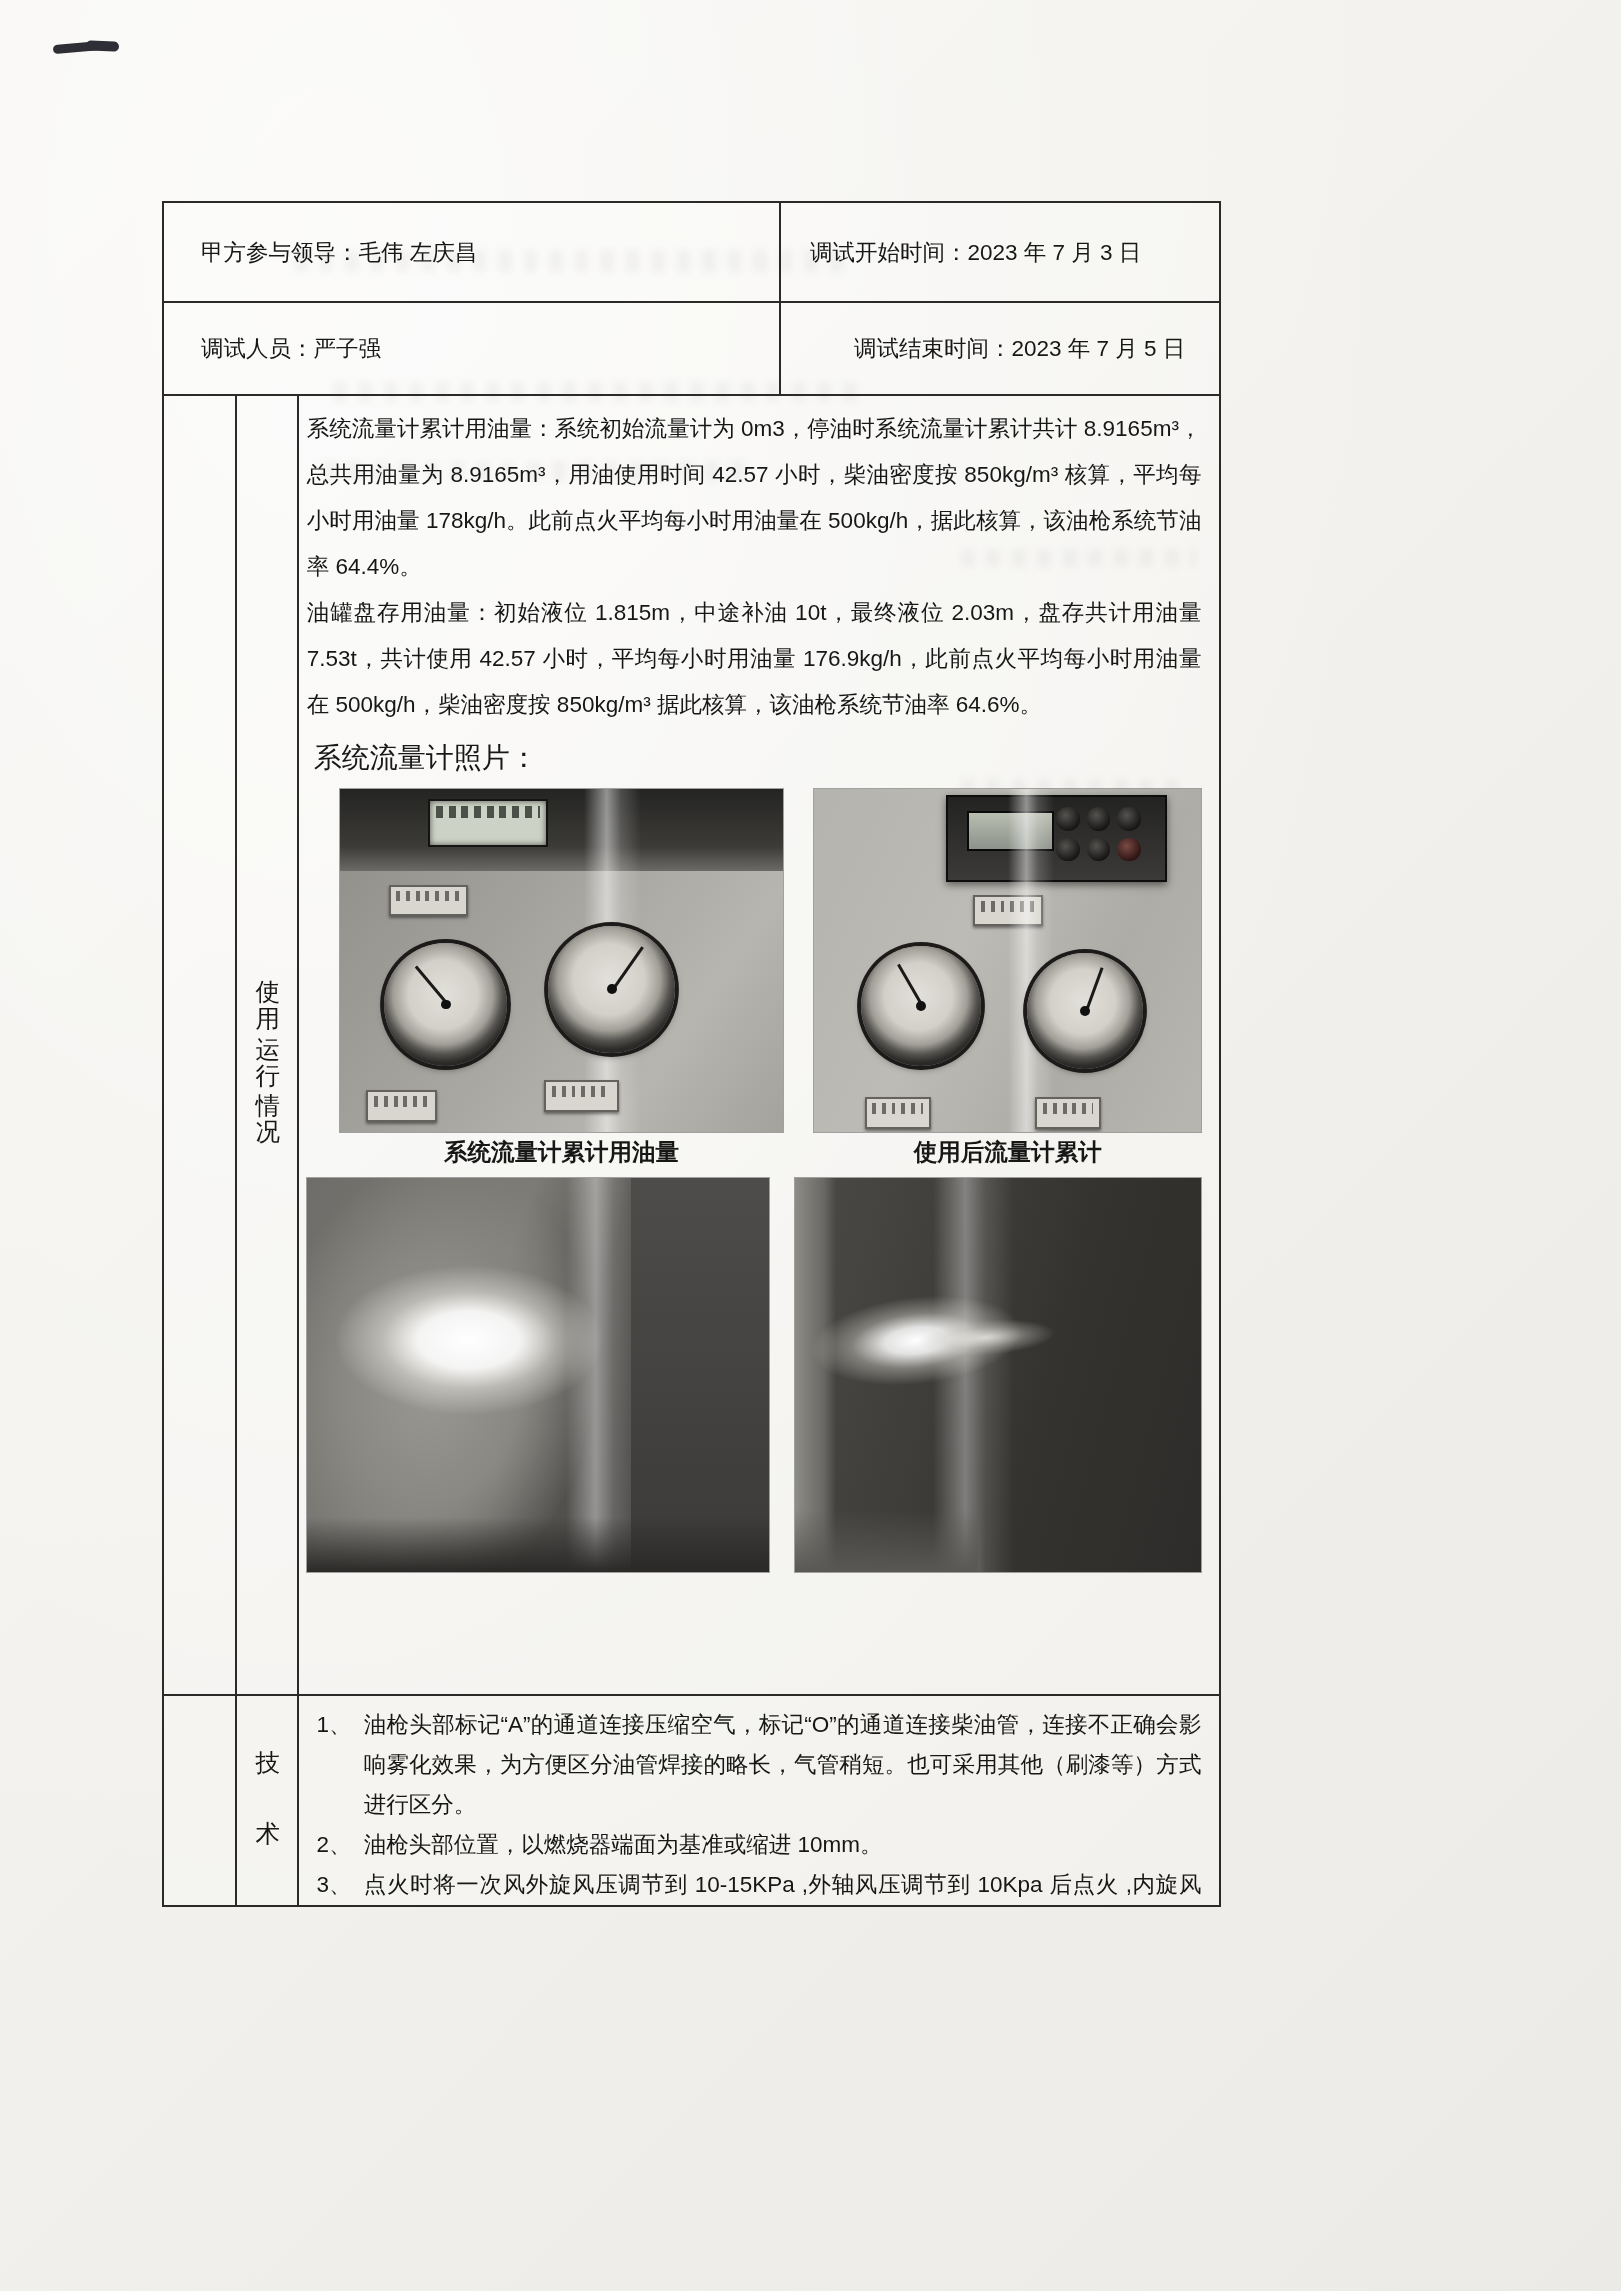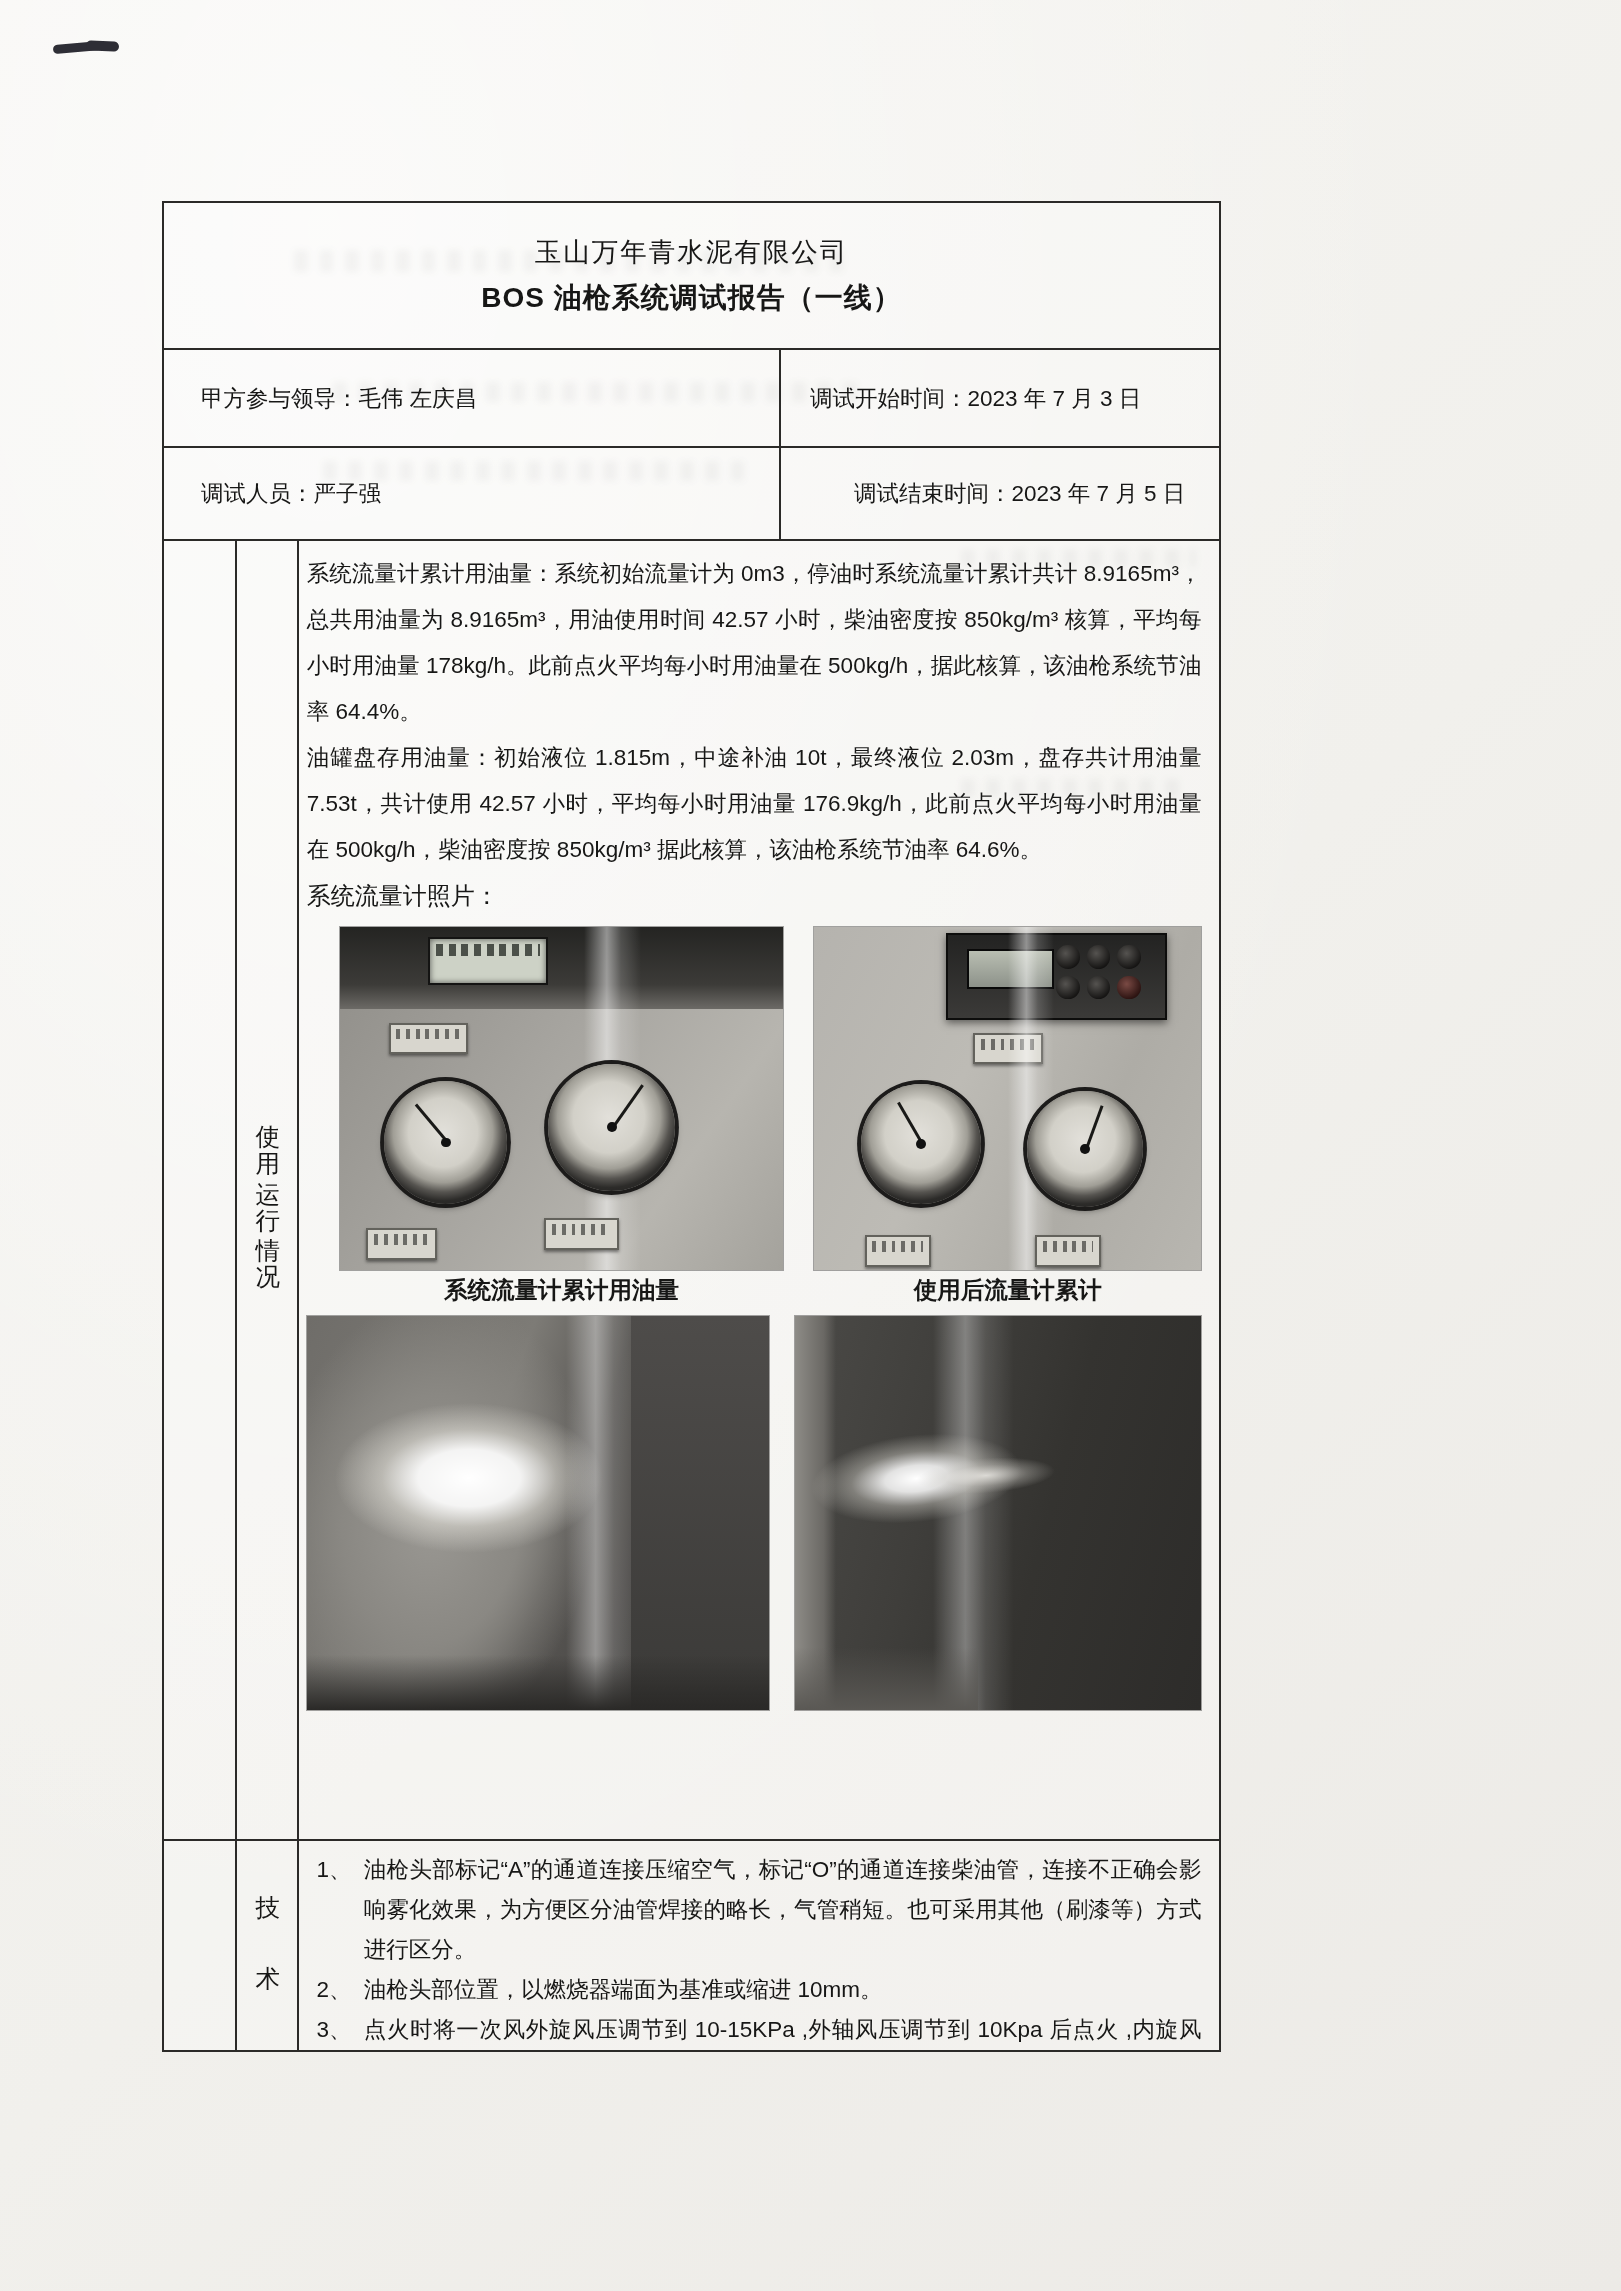--- a/index.html
+++ b/index.html
@@ -40,21 +40,21 @@
   .body-row{height:1300px;}
   .tech-row{height:211px;}
   .row-label{width:135px;box-sizing:border-box;border-right:2px solid #2b2a28;display:flex;align-self:stretch;}
   .row-label .spacer{width:73px;box-sizing:border-box;border-right:2px solid #2b2a28;}
   .row-label .strip{flex:1;display:flex;align-items:center;justify-content:center;}
   .v-label{writing-mode:vertical-lr;text-orientation:upright;font-size:24.5px;letter-spacing:28px;line-height:1;}
   .v-label.tech{letter-spacing:71px;}
 
   .body-content{flex:1;box-sizing:border-box;padding:9.8px 17.6px 0 7.8px;overflow:hidden;}
   .para{margin:0;font-size:22.5px;line-height:46px;text-align:justify;}
-  .sec-label{margin:0;font-size:24px;line-height:46px;}
+  .sec-label{margin:7px;font-size:28px;line-height:46px;}
 
   .photo-row{display:flex;margin-top:7.8px;}
   .cap-row{display:flex;margin-top:2px;}
   .cap{font-size:23.5px;font-weight:bold;text-align:center;line-height:37px;}
 
   .photo{position:relative;overflow:hidden;box-shadow:0 0 0 1px rgba(0,0,0,.35);}
   .streak{position:absolute;top:0;height:100%;background:linear-gradient(90deg,transparent,rgba(255,255,255,.5) 40%,rgba(255,255,255,.18) 65%,transparent);}
   .gauge{position:absolute;border-radius:50%;
     background:radial-gradient(circle at 48% 42%, #e2e0da 0%, #d2d0c8 36%, #a09e96 52%, #565450 62%, #2c2b29 71%, #131312 100%);
     box-shadow:0 0 0 3.9px #1c1b1a, 0 2.9px 7.8px rgba(0,0,0,.5);}
@@ -77,24 +77,20 @@
   <div class="pen-mark m1"></div>
   <div class="pen-mark m2"></div>
   <div class="bleed b1"></div>
   <div class="bleed b2"></div>
   <div class="bleed b3"></div>
   <div class="bleed b4"></div>
   <div class="bleed b5"></div>
 
   <div class="doc-table">
 
-    <div class="row title-row">
-      <div class="title-l1">玉山万年青水泥有限公司</div>
-      <div class="title-l2">BOS 油枪系统调试报告（一线）</div>
-    </div>
 
     <div class="row info-row r2">
       <div class="cell-l">甲方参与领导：毛伟 左庆昌</div>
       <div class="cell-r">调试开始时间：2023 年 7 月 3 日</div>
     </div>
 
     <div class="row info-row r3">
       <div class="cell-l">调试人员：严子强</div>
       <div class="cell-r">调试结束时间：2023 年 7 月 5 日</div>
     </div>

